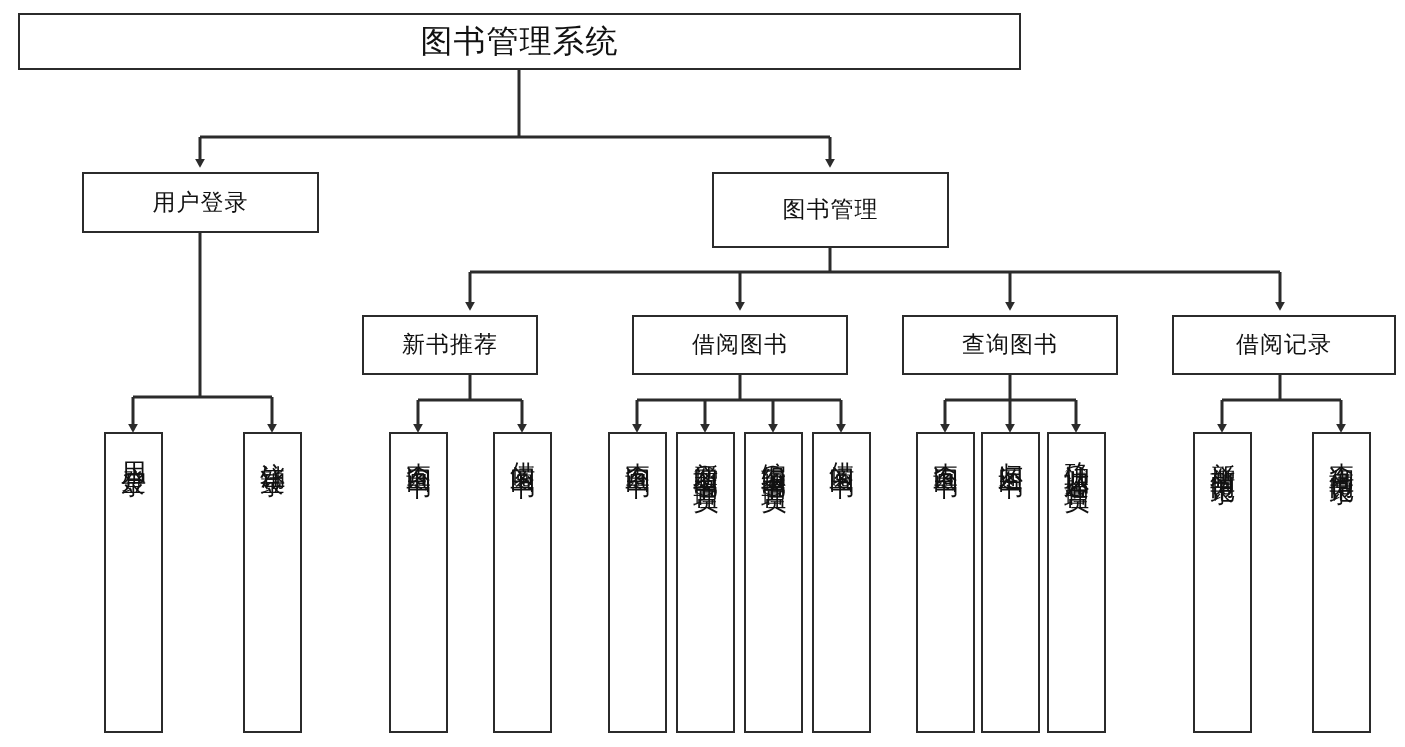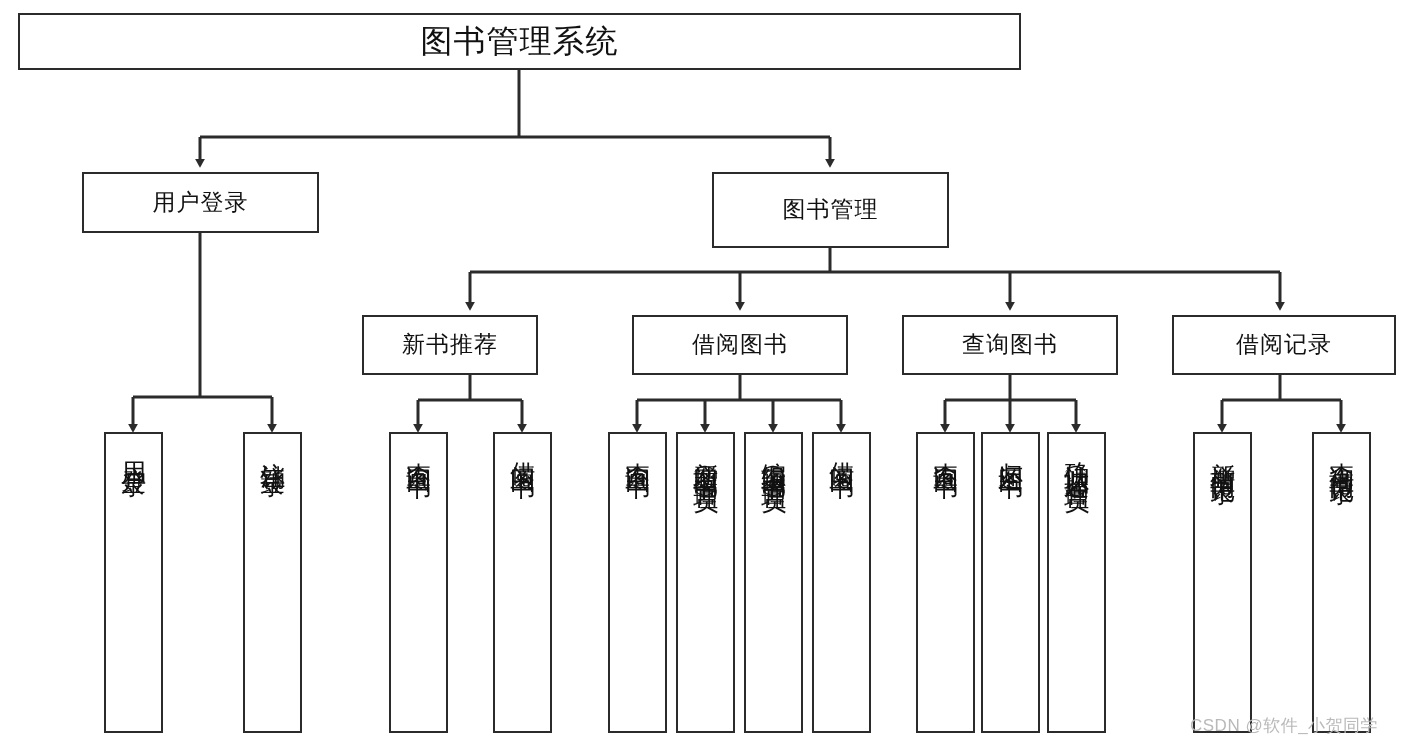--- a/index.html
+++ b/index.html
@@ -198,15 +198,14 @@
   </div>
 
   <div class="node vert" style="left:1193px; top:432px; width:59px; height:301px;">
     <span class="node-label">新增借阅记录</span>
   </div>
 
   <div class="node vert" style="left:1312px; top:432px; width:59px; height:301px;">
     <span class="node-label">查询借阅记录</span>
   </div>
 
-  <div class="watermark">CSDN @软件_小贺同学</div>
 
 </div>
 
 </body></html>

